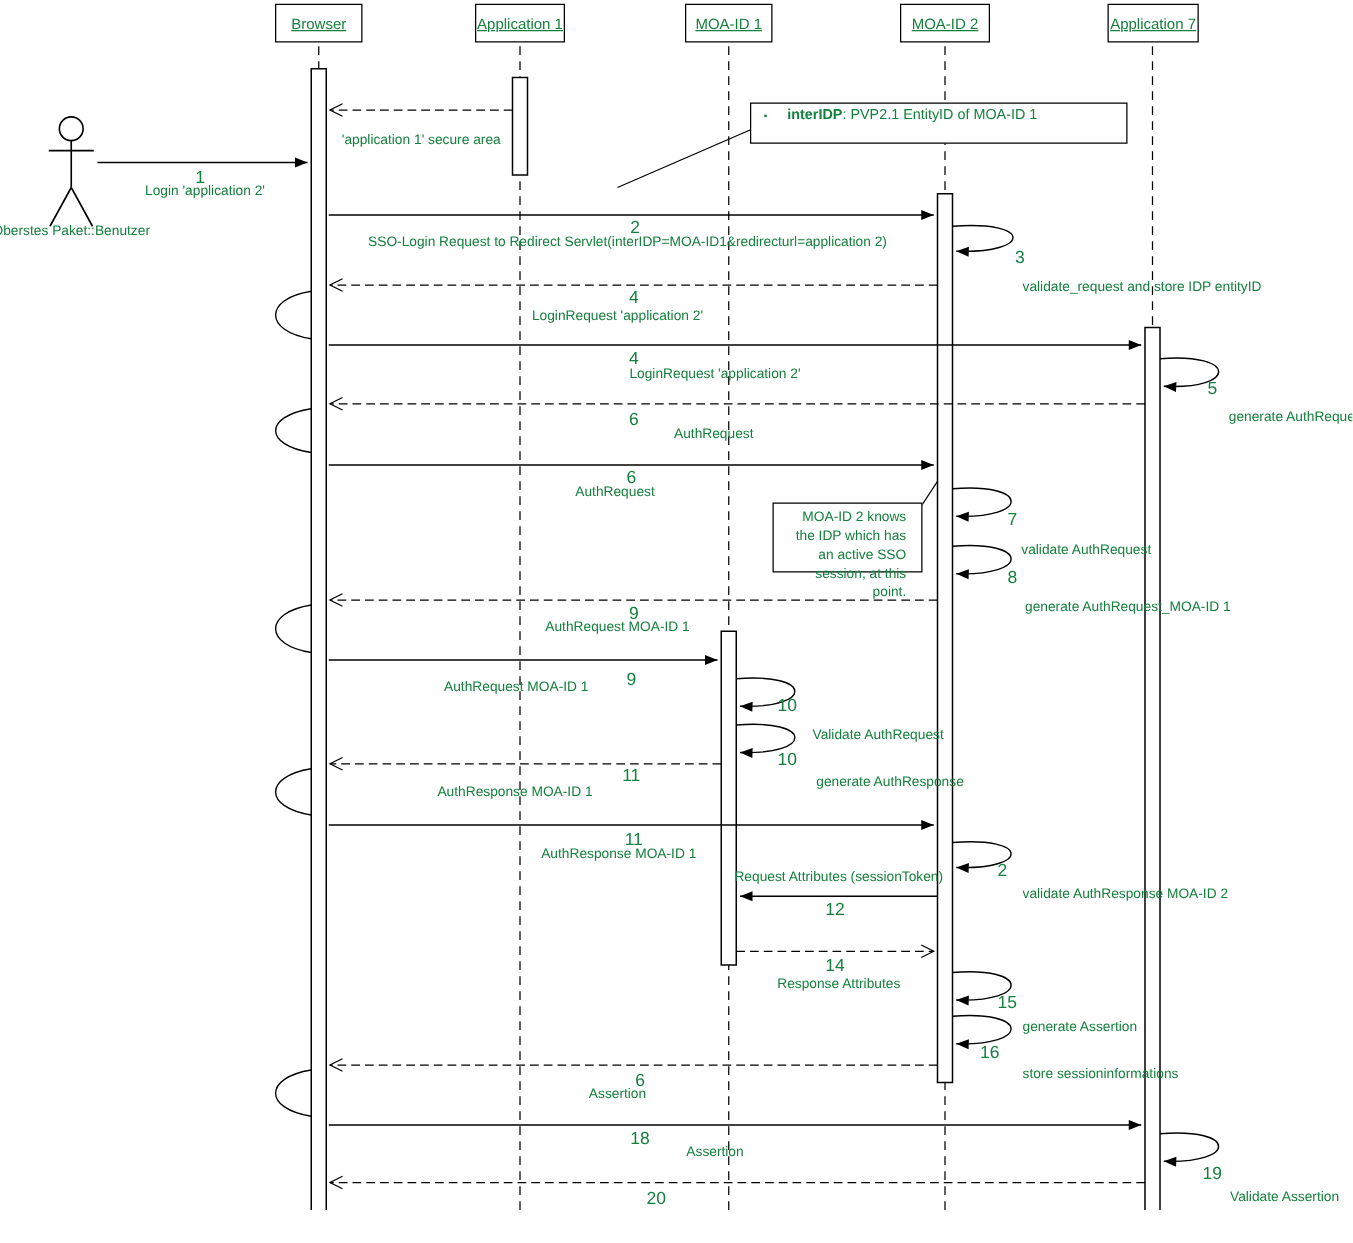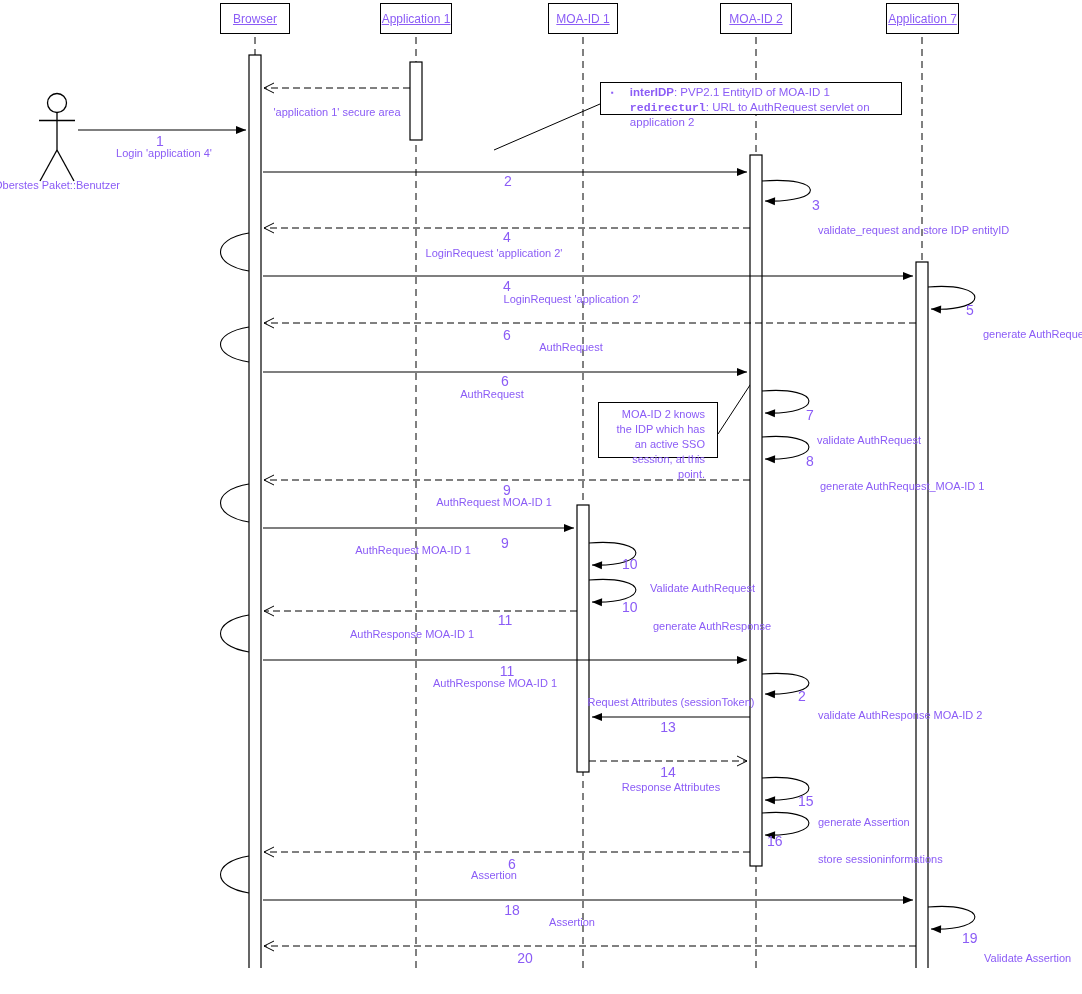--- a/index.html
+++ b/index.html
@@ -1,29 +1,29 @@
 <!DOCTYPE html>
 <html><head>
 <meta charset="utf-8">
 <style>
   html,body{margin:0;padding:0;background:#fff;}
   #diagram{position:relative;width:1082px;height:968px;background:#fff;
-    font-family:"Liberation Sans",sans-serif;color:#8b5cf6;overflow:hidden;}
+    font-family:"Liberation Sans",sans-serif;color:#15803d;overflow:hidden;}
   #wires{position:absolute;left:0;top:0;}
   .head{position:absolute;top:3px;height:31px;border:1.5px solid #000;background:#fff;
     display:flex;align-items:center;justify-content:center;font-size:12px;
     text-decoration:underline;box-sizing:border-box;}
   .lbl{position:absolute;font-size:11px;white-space:nowrap;line-height:13px;margin-top:38px;}
   .num{position:absolute;font-size:14px;white-space:nowrap;line-height:15px;}
   .c{transform:translateX(-50%);}
   .note{position:absolute;border:1.5px solid #000;background:#fff;box-sizing:border-box;}
   .note-params{display:flex;align-items:flex-start;padding:2px 4px 2px 10px;font-size:11.5px;line-height:15px;}
   .note-params .bullet{font-size:8px;line-height:15px;margin-right:16px;}
   .note-params .mono{font-family:"Liberation Mono",monospace;}
-  .note-sso{font-size:11px;line-height:15px;text-align:right;padding:4px 12px;}
+  .note-sso{font-size:11px;line-height:15px;text-align:right;padding:4px 12px;margin-left:20px;}
   .actor-label{position:absolute;font-size:11px;white-space:nowrap;transform:translateX(-50%);}
   svg line,svg path,svg rect,svg circle{shape-rendering:auto;}
 </style>
 </head>
 <body>
 
 <div id="diagram">
 
   <svg id="wires" width="1082" height="994" viewBox="0 0 1082 994">
     <defs>
@@ -115,33 +115,31 @@
   <div class="head" style="left:886px;width:73px">Application 7</div>
 
   <div class="actor-label" style="left:57px;top:179px">Oberstes Paket::Benutzer</div>
 
   <div class="note note-params" style="left:600px;top:82px;width:302px;height:33px">
     <span class="bullet">▪</span>
     <span>
       <span style="display:block">
         <b>interIDP</b><span>: PVP2.1 EntityID of MOA-ID 1</span>
       </span>
-      <span style="display:block">
-        <b class="mono">redirecturl</b><span>: URL to AuthRequest servlet on application 2</span>
-      </span>
     </span>
   </div>
 
   <div class="note note-sso" style="left:598px;top:402px;width:120px;height:56px">MOA-ID 2 knows the IDP which has an active SSO session, at this point.</div>
 
   <div class="lbl c" style="left:337px;top:68px">'application 1' secure area</div>
 
-  <div class="lbl c" style="left:164px;top:109px">Login 'application 4'</div>
+  <div class="lbl c" style="left:164px;top:109px">Login 'application 2'</div>
   <div class="num c" style="left:160px;top:134px">1</div>
 
+  <div class="lbl c" style="left:502px;top:150px">SSO-Login Request to Redirect Servlet(interIDP=MOA-ID1&amp;redirecturl=application 2)</div>
   <div class="num c" style="left:508px;top:174px">2</div>
 
   <div class="lbl" style="left:818px;top:186px">validate_request and store IDP entityID</div>
   <div class="num" style="left:812px;top:198px">3</div>
 
   <div class="lbl c" style="left:494px;top:209px">LoginRequest 'application 2'</div>
   <div class="num c" style="left:507px;top:230px">4</div>
 
   <div class="lbl c" style="left:572px;top:255px">LoginRequest 'application 2'</div>
   <div class="num c" style="left:507px;top:279px">4</div>
@@ -176,30 +174,30 @@
   <div class="lbl c" style="left:412px;top:590px">AuthResponse MOA-ID 1</div>
   <div class="num c" style="left:505px;top:613px">11</div>
 
   <div class="lbl c" style="left:495px;top:639px">AuthResponse MOA-ID 1</div>
   <div class="num c" style="left:507px;top:664px">11</div>
 
   <div class="lbl" style="left:818px;top:671px">validate AuthResponse MOA-ID 2</div>
   <div class="num" style="left:798px;top:689px">2</div>
 
   <div class="lbl c" style="left:671px;top:658px">Request Attributes (sessionToken)</div>
-  <div class="num c" style="left:668px;top:720px">13</div>
+  <div class="num c" style="left:668px;top:720px">12</div>
 
   <div class="lbl c" style="left:671px;top:743px">Response Attributes</div>
   <div class="num c" style="left:668px;top:765px">14</div>
 
   <div class="lbl" style="left:818px;top:778px">generate Assertion</div>
   <div class="num" style="left:798px;top:794px">15</div>
 
   <div class="lbl" style="left:818px;top:815px">store sessioninformations</div>
-  <div class="num" style="left:767px;top:834px">16</div>
+  <div class="num" style="left:784px;top:834px">16</div>
 
   <div class="lbl c" style="left:494px;top:831px">Assertion</div>
   <div class="num c" style="left:512px;top:857px">6</div>
 
   <div class="lbl c" style="left:572px;top:878px">Assertion</div>
   <div class="num c" style="left:512px;top:903px">18</div>
 
   <div class="lbl" style="left:984px;top:914px">Validate Assertion</div>
   <div class="num" style="left:962px;top:931px">19</div>
 

